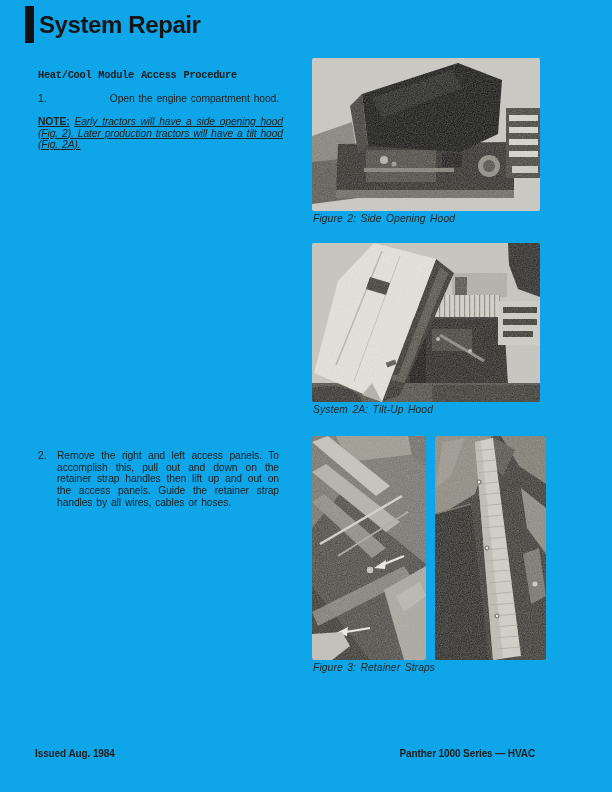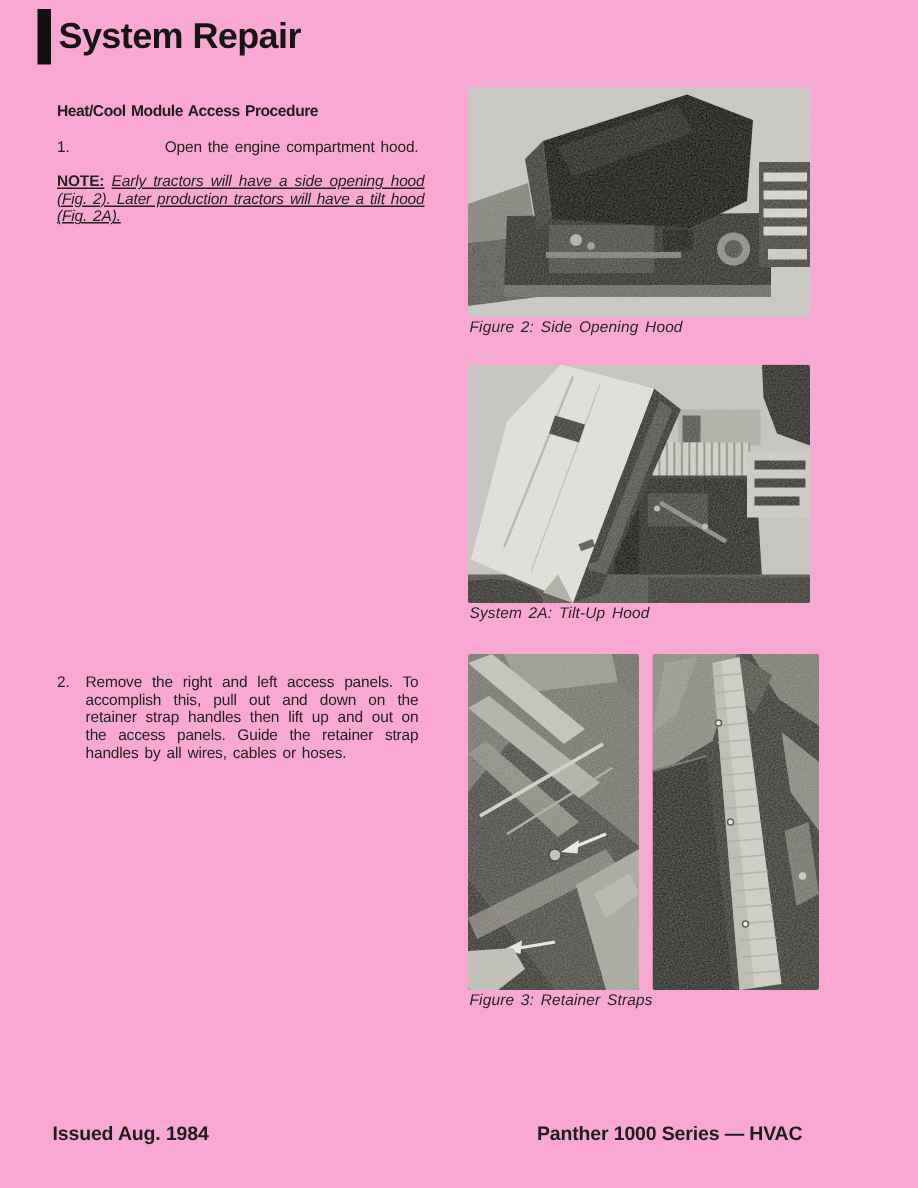--- a/index.html
+++ b/index.html
@@ -1,28 +1,28 @@
 <!DOCTYPE html>
 <html><head>
 <meta charset="utf-8">
 <style>
   html,body{margin:0;padding:0;background:#e8e8e6;}
   .page{
     position:relative;width:612px;height:792px;margin:0 auto;
-    background:#f9a8d4;color:#1d1d1b;overflow:hidden;
+    background:#0ea5e9;color:#1d1d1b;overflow:hidden;
     font-family:"Liberation Sans","DejaVu Sans",sans-serif;
   }
   .tab-mark{position:absolute;left:25px;top:6px;width:9px;height:37px;background:#101010;}
   .page-title{
     position:absolute;left:39px;top:11px;
     font-size:24px;font-weight:700;letter-spacing:-0.4px;color:#151513;
   }
   .section-heading{
     position:absolute;left:38px;top:69px;
-    font-size:10.4px;font-weight:700;letter-spacing:-0.3px;word-spacing:1px;
+    font-size:10.4px;font-weight:700;letter-spacing:-0.3px;word-spacing:1px;font-family:Liberation Mono, monospace;
   }
   .bodytxt{font-size:10.3px;line-height:11.7px;letter-spacing:-0.1px;word-spacing:1.2px;color:#22221f;}
   .step{position:absolute;left:38px;width:241px;}
   .step-1{top:93px;}
   .step-2{top:450px;}
   .step-num{position:absolute;left:0;top:0;}
   .step-body{display:block;padding-left:19px;text-align:justify;}
   .step-1 .step-body{text-align:right;}
   .note{position:absolute;left:38px;top:116px;width:245px;text-align:justify;}
   .note-label{font-weight:700;font-style:normal;text-decoration:underline;}
@@ -36,21 +36,21 @@
   .fig2{left:312px;top:58px;width:228px;height:166px;}
   .fig2 .photo{width:228px;height:153px;}
   .fig2 .caption{top:155px;}
   .fig2a{left:312px;top:243px;width:228px;height:176px;}
   .fig2a .photo{width:228px;height:159px;}
   .fig2a .caption{top:161px;}
   .fig3{left:312px;top:436px;width:234px;height:240px;}
   .fig3 .photo-left{width:114px;height:224px;}
   .fig3 .photo-right{left:123px;width:111px;height:224px;}
   .fig3 .caption{top:226px;}
-  .footer{position:absolute;left:0;top:748px;width:612px;height:14px;font-size:13px;font-weight:700;letter-spacing:-0.1px;}
+  .footer{position:absolute;left:0;top:748px;width:612px;height:14px;font-size:10px;font-weight:700;letter-spacing:-0.1px;}
   .footer-left{position:absolute;left:35px;top:0;}
   .footer-center{position:absolute;left:0;top:0;width:582px;text-align:center;}
   .footer-right{position:absolute;right:77px;top:0;}
   svg{display:block;}
 </style>
 </head>
 <body>
 
 <div class="page">
 

